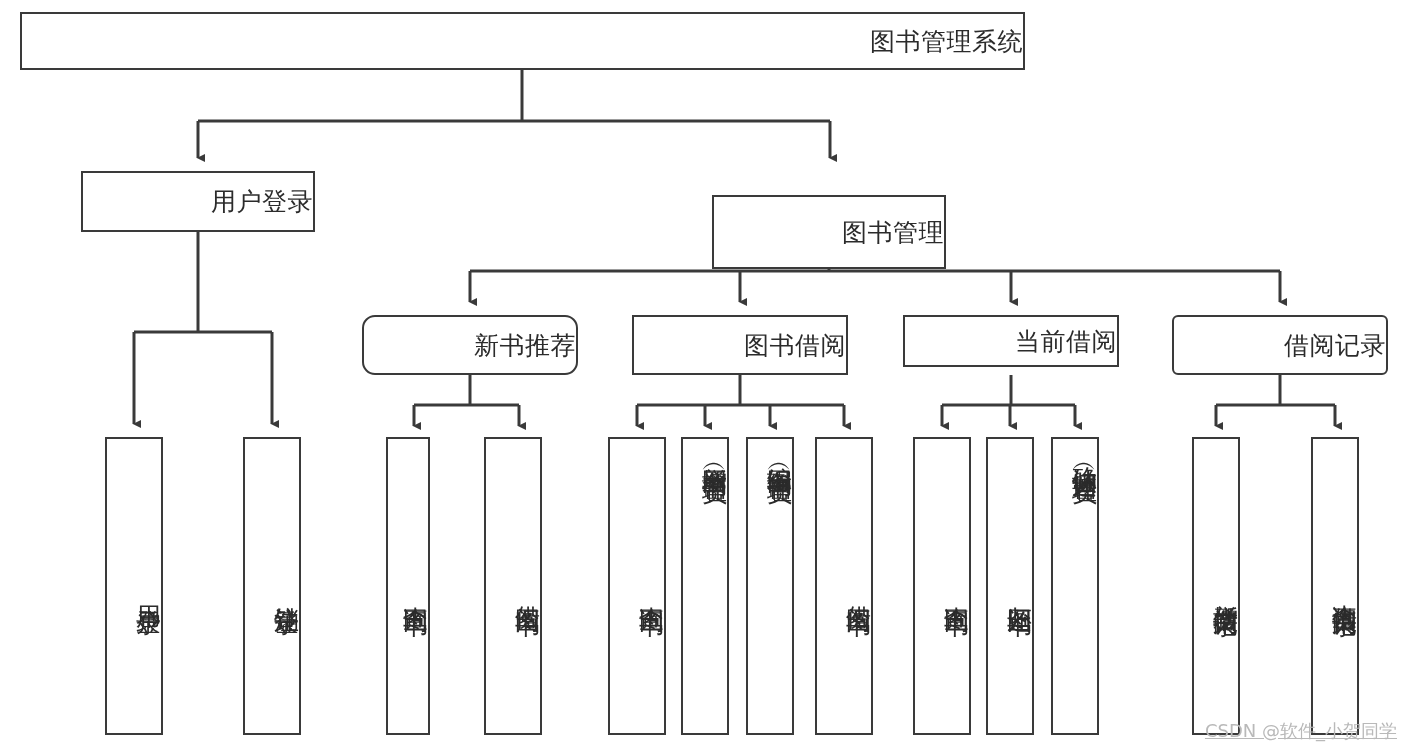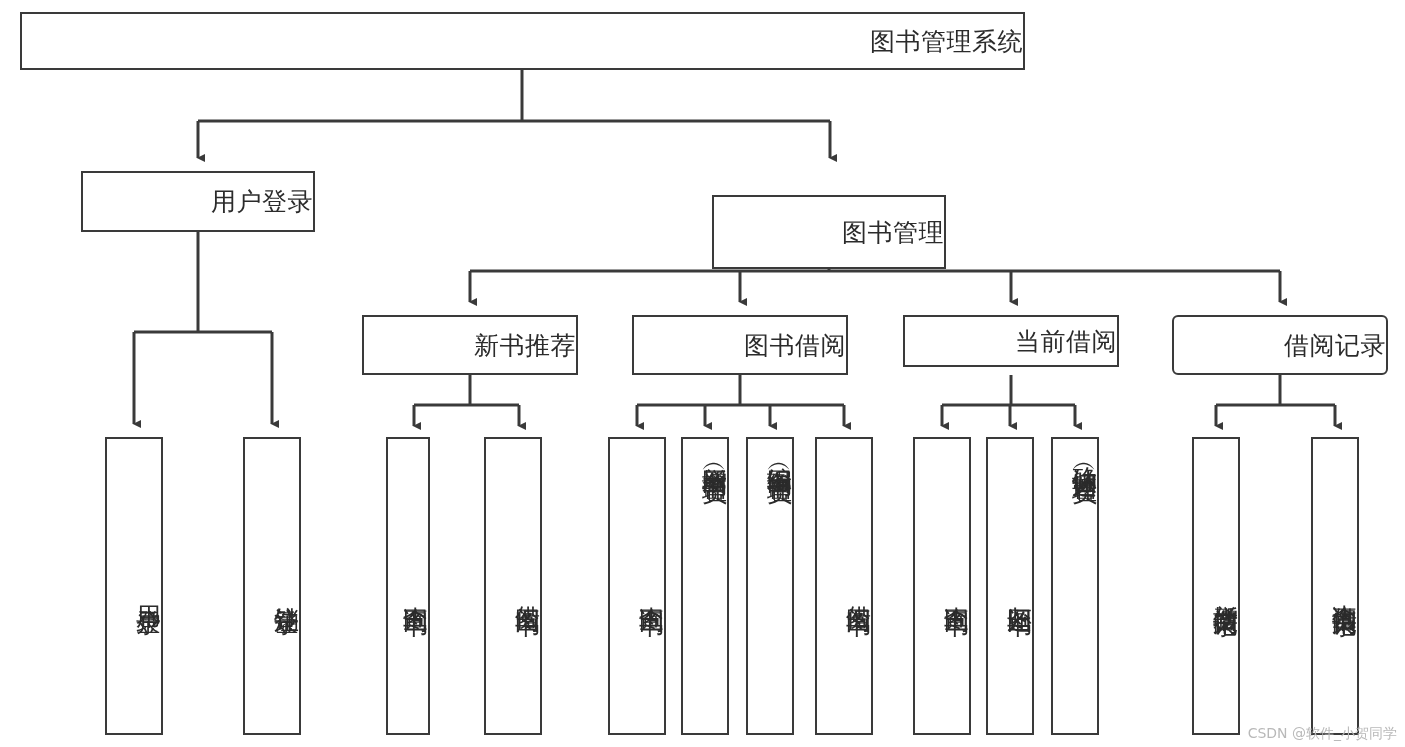--- a/index.html
+++ b/index.html
@@ -54,24 +54,25 @@
   .node.vert.center .vtext {
     margin-top: 62px;
   }
   .node.vert.top .vtext {
     margin-top: 2px;
   }
   #watermark {
     position: absolute;
     right: 8px;
     bottom: 4px;
-    font-size: 14px;
+    font-size: 18px;
     color: #b9b9b9;
     z-index: 9;
     white-space: nowrap;
+    text-decoration: underline;
   }
 </style>
 </head>
 <body>
 
 <div id="canvas">
 
   <svg class="edges" viewBox="0 0 1405 747">
     <defs>
       <marker id="arrow" markerWidth="9" markerHeight="9" refX="4.5" refY="7.2" orient="auto" markerUnits="userSpaceOnUse">
@@ -126,21 +127,21 @@
     <span>图书管理系统</span>
   </div>
 
   <div class="node horiz" style="left:81px; top:171px; width:234px; height:61px;">
     <span>用户登录</span>
   </div>
   <div class="node horiz" style="left:712px; top:171px; width:234px; height:74px;margin-top:24px;">
     <span>图书管理</span>
   </div>
 
-  <div class="node horiz" style="left:362px; top:315px; width:216px; height:60px;">
+  <div class="node horiz" style="left:362px; top:315px; width:216px; height:60px;border-radius:13px;">
     <span>新书推荐</span>
   </div>
   <div class="node horiz" style="left:632px; top:315px; width:216px; height:60px;">
     <span>图书借阅</span>
   </div>
   <div class="node horiz" style="left:903px; top:315px; width:216px; height:52px;">
     <span>当前借阅</span>
   </div>
   <div class="node horiz" style="left:1172px; top:315px; width:216px; height:60px;border-radius:6px;">
     <span>借阅记录</span>

